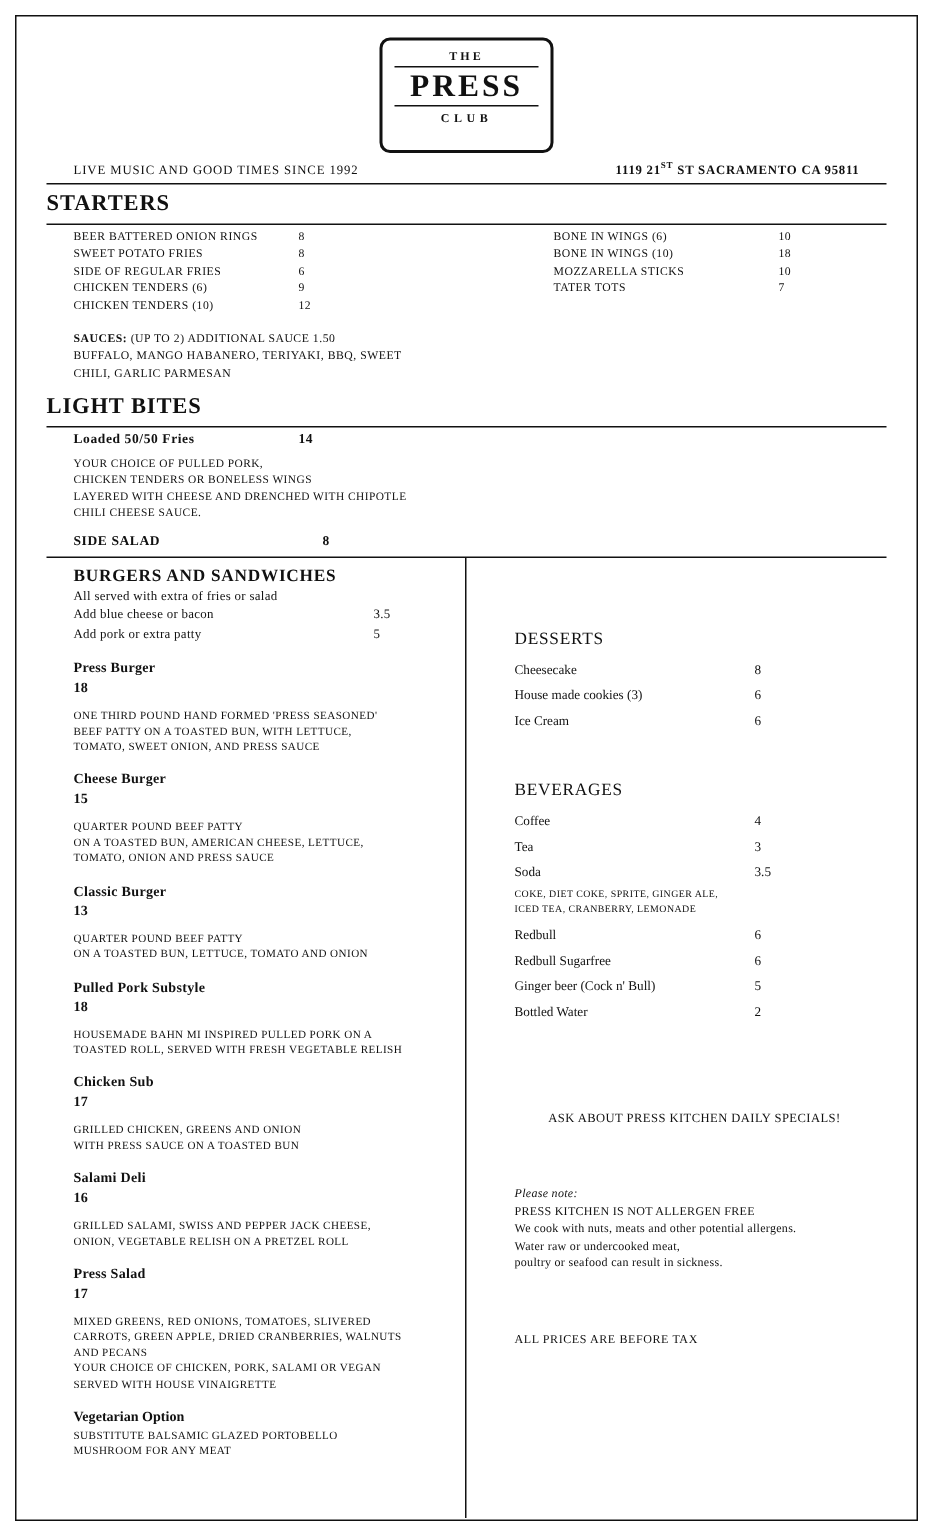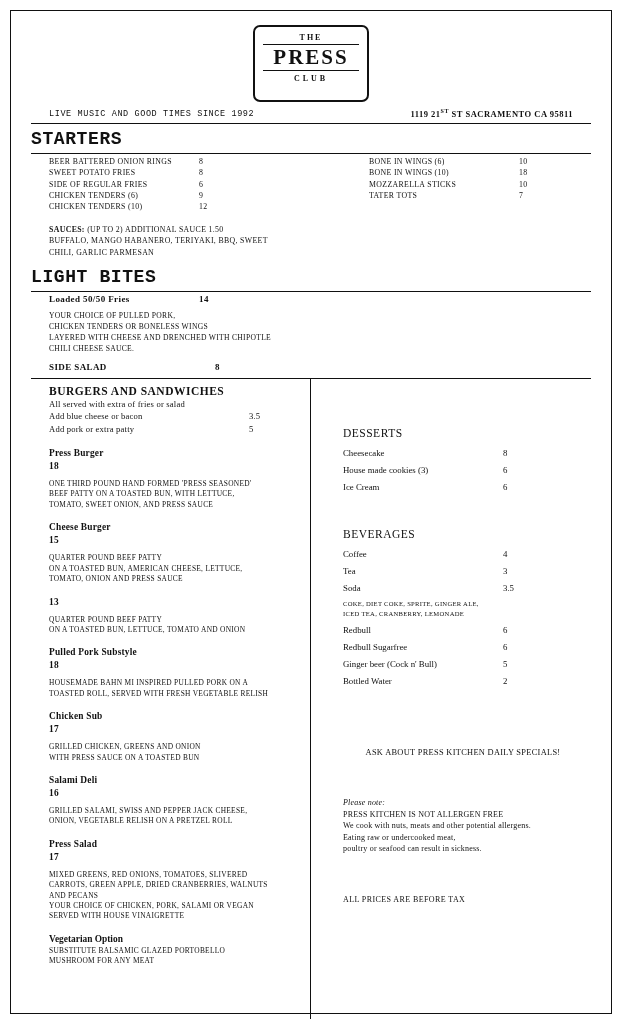--- a/index.html
+++ b/index.html
@@ -75,29 +75,29 @@
   
   .toprow {
     display: flex;
     justify-content: space-between;
     align-items: flex-end;
     font-size: 8.5px;
     letter-spacing: .4px;
     padding: 0 18px 4px 18px;
     border-bottom: 1.6px solid #111;
   }
-  .toprow .left { letter-spacing: .6px; font-family: Liberation Mono, monospace; }
+  .toprow .left { letter-spacing: .6px; }
   .toprow .right { font-weight: bold; letter-spacing: .5px; }
   .toprow .right sup { font-size: 6px; }
 
   
   .sec-title {
-    font-family: Liberation Mono, monospace;
-    font-weight: bold;
-    font-size: 18px;
+    font-family: Liberation Serif, serif;
+    font-weight: bold;
+    font-size: 15px;
     letter-spacing: .6px;
     margin: 5px 0 4px 0;
   }
   .rule { border-bottom: 1.4px solid #111; }
 
   
   .starters {
     display: flex;
     padding: 2px 0 4px 0;
     gap: 38px;
@@ -368,20 +368,21 @@
           <span class="nm">Cheese Burger</span>
           <span class="pr">15</span>
         </div>
         <div class="mi-desc">
           <div>QUARTER POUND BEEF PATTY</div>
           <div>ON A TOASTED BUN, AMERICAN CHEESE, LETTUCE,</div>
           <div>TOMATO, ONION AND PRESS SAUCE</div>
         </div>
 
         <div class="mi-row">
+          <span class="nm">Classic Burger</span>
           <span class="pr">13</span>
         </div>
         <div class="mi-desc">
           <div>QUARTER POUND BEEF PATTY</div>
           <div>ON A TOASTED BUN, LETTUCE, TOMATO AND ONION</div>
         </div>
 
         <div class="mi-row">
           <span class="nm">Pulled Pork Substyle</span>
           <span class="pr">18</span>
@@ -476,21 +477,21 @@
           <span class="nm">Bottled Water</span>
           <span class="pr">2</span>
         </div>
 
         <div class="specials">ASK ABOUT PRESS KITCHEN DAILY SPECIALS!</div>
 
         <div class="note">
           <div class="nt-title">Please note:</div>
           <div class="caps">PRESS KITCHEN IS NOT ALLERGEN FREE</div>
           <div>We cook with nuts, meats and other potential allergens.</div>
-          <div>Eating raw or undercooked meat,</div>
+          <div>Water raw or undercooked meat,</div>
           <div>poultry or seafood can result in sickness.</div>
         </div>
 
         <div class="prices">ALL PRICES ARE BEFORE TAX</div>
       </div>
     </div>
 
   </div>
 </div>
 

